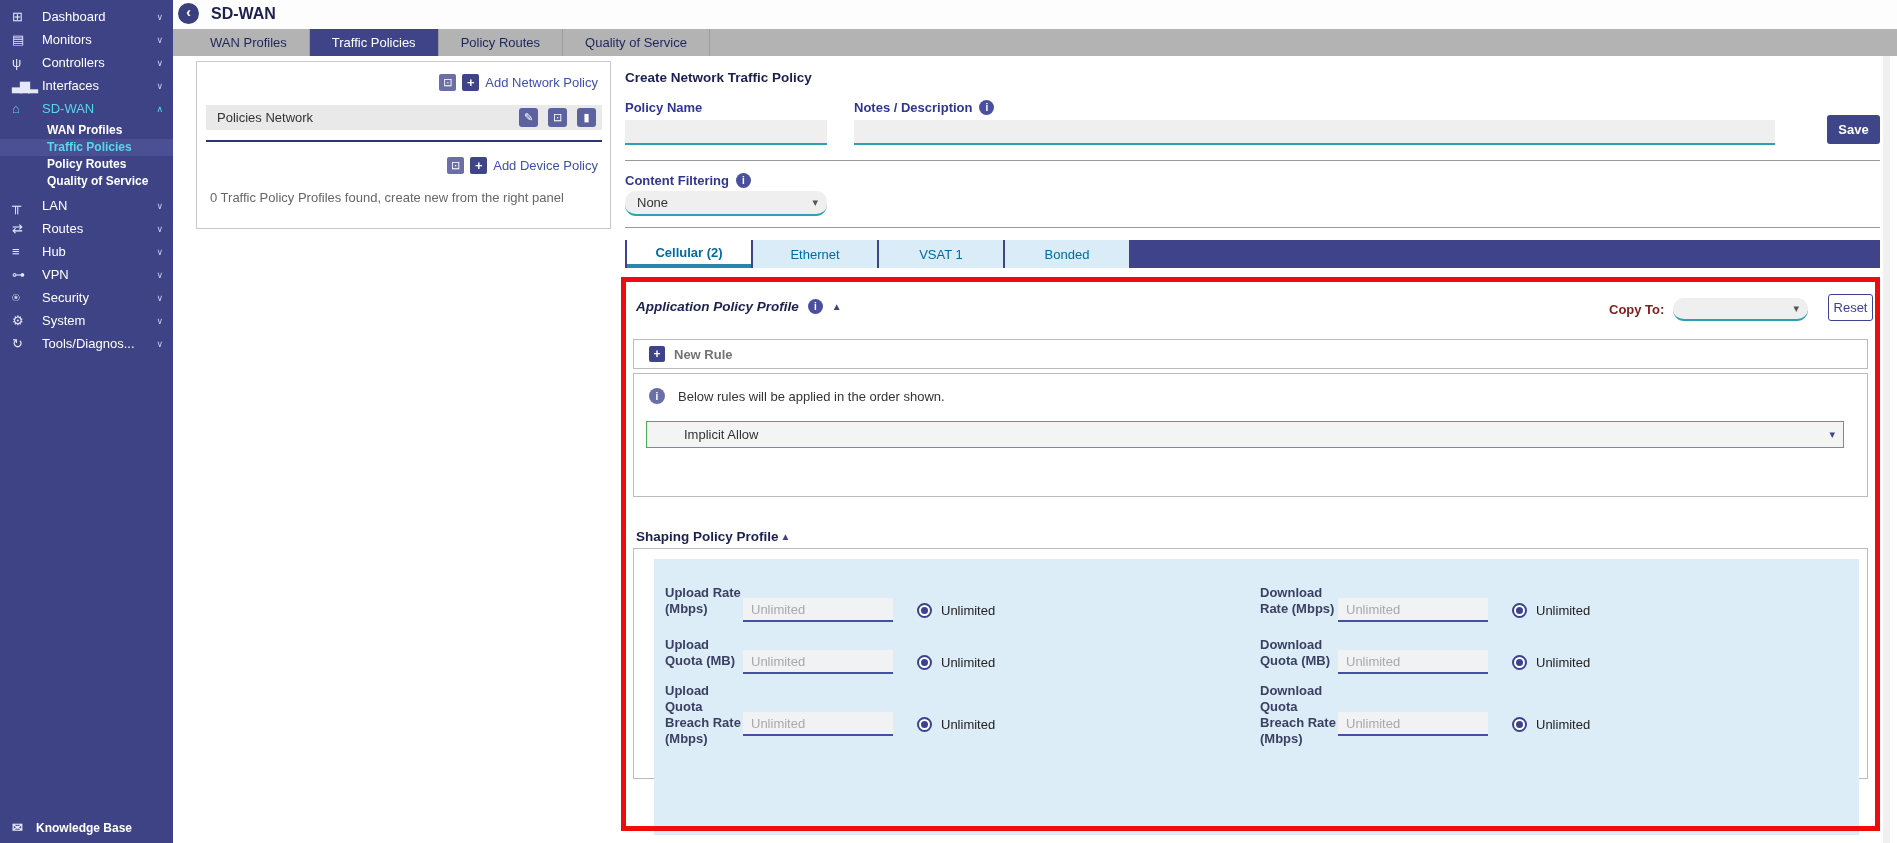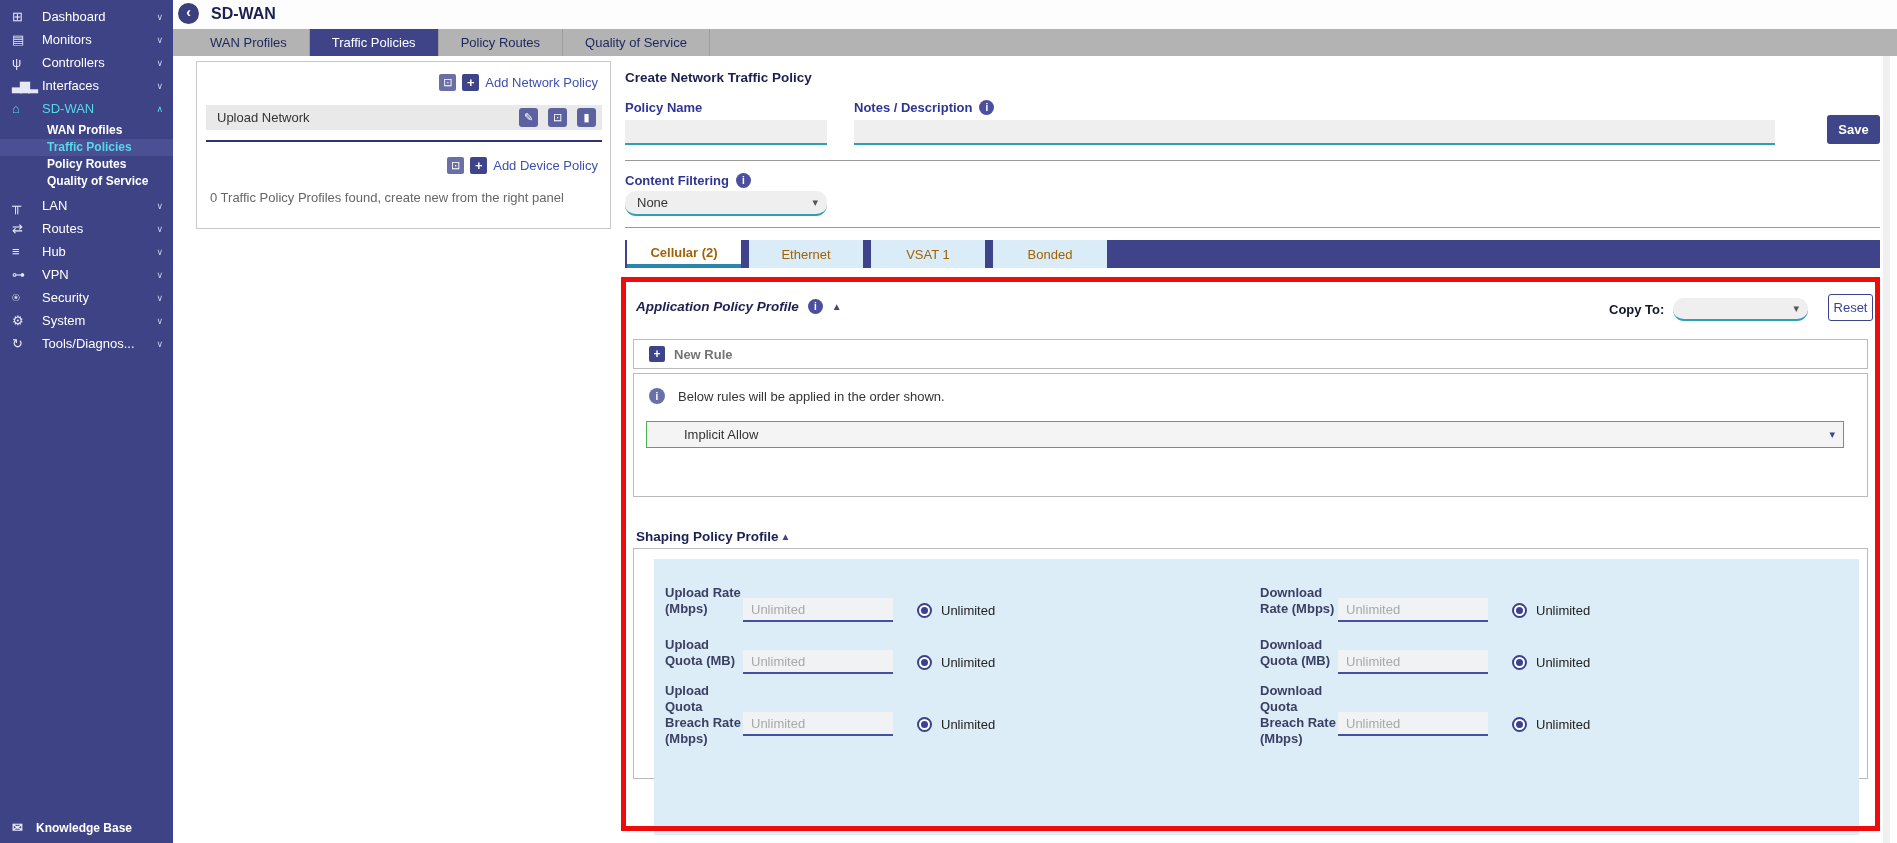--- a/index.html
+++ b/index.html
@@ -58,28 +58,28 @@
   .save-btn { position:absolute; left:1202px; top:59px; width:53px; height:29px; background:#3e4588; color:#fff; font-size:13px; font-weight:bold; border:none; border-radius:3px; cursor:pointer; }
   .hdiv1 { position:absolute; left:0; top:104px; width:1255px; border-top:1px solid #999; }
   .lbl-cf { position:absolute; left:0; top:117px; display:flex; align-items:center; gap:7px; }
   .dropdown { background:#efefef; border-bottom:2px solid #2e9fb5; display:flex; align-items:center; font-size:13px; color:#333; cursor:pointer;border-radius:11px; }
   .dropdown .caret { margin-left:auto; color:#555; font-size:11px; padding-right:9px; }
   .dd-cf { position:absolute; left:0; top:135px; width:202px; height:25px; padding-left:12px; }
   .hdiv2 { position:absolute; left:0; top:171px; width:1255px; border-top:1px solid #999; }
 
   
   .wan-tabs { position:absolute; left:0; top:184px; width:1255px; height:28px; background:#3f4389; display:flex; padding-left:2px; }
-  .wan-tab { width:114px; margin-right:8px; background:#d9ecf7; color:#a16207; font-size:13px; font-weight:500; display:flex; align-items:center; justify-content:center; cursor:pointer; }
+  .wan-tab { width:124px; margin-right:2px; background:#d9ecf7; color:#0369a1; font-size:13px; font-weight:500; display:flex; align-items:center; justify-content:center; cursor:pointer; }
   .wan-tab.active { background:#fff; font-weight:bold; border-bottom:4px solid #2b86ad; }
 
   
   .app-header { position:absolute; left:11px; top:243px; display:flex; align-items:center; gap:9px; }
   .app-header .ttl { font-size:13.5px; font-weight:bold; color:#1b2050;font-style:italic; }
   .collapse { color:#3f4488; font-size:10px; cursor:pointer; }
-  .copyto-lbl { position:absolute; left:984px; top:246px; font-size:13px; font-weight:bold; color:#0f172a; }
+  .copyto-lbl { position:absolute; left:984px; top:246px; font-size:13px; font-weight:bold; color:#7f1d1d; }
   .dd-copy { position:absolute; left:1048px; top:242px; width:135px; height:23px; padding-left:10px; }
   .reset-btn { position:absolute; left:1203px; top:238px; width:45px; height:27px; background:#fff; border:1px solid #3b4290; border-radius:3px; color:#3b4290; font-size:13px; cursor:pointer; }
 
   .newrule-box { position:absolute; left:8px; top:283px; width:1235px; height:30px; border:1px solid #bbb; display:flex; align-items:center; padding-left:15px; gap:9px; }
   .newrule-box .nr-lbl { font-size:13px; font-weight:bold; color:#737373; cursor:pointer; }
   .plus-ico { width:16px; height:16px; border-radius:2px; background:#3f4488; color:#fff; font-weight:bold; font-size:12px; display:inline-flex; align-items:center; justify-content:center; cursor:pointer; }
 
   .rules-box { position:absolute; left:8px; top:317px; width:1235px; height:124px; border:1px solid #bbb; }
   .rules-info { position:absolute; left:15px; top:14px; display:flex; align-items:center; gap:13px; }
   .rules-info .msg { font-size:13px; color:#333; }
@@ -198,21 +198,21 @@
 
 <div class="content">
 
   <div class="left-panel">
     <div class="add-row" style="top:12px;">
       <span class="mini-ico win">⊡</span>
       <span class="mini-ico plus">+</span>
       <span class="txt">Add Network Policy</span>
     </div>
     <div class="net-row">
-      <span class="nm">Upload Network</span>
+      <span class="nm">Policies Network</span>
       <span class="sq-ico">✎</span>
       <span class="sq-ico">⊡</span>
       <span class="sq-ico">▮</span>
     </div>
     <div class="net-divider"></div>
     <div class="add-row" style="top:95px;">
       <span class="mini-ico win">⊡</span>
       <span class="mini-ico plus">+</span>
       <span class="txt">Add Device Policy</span>
     </div>

